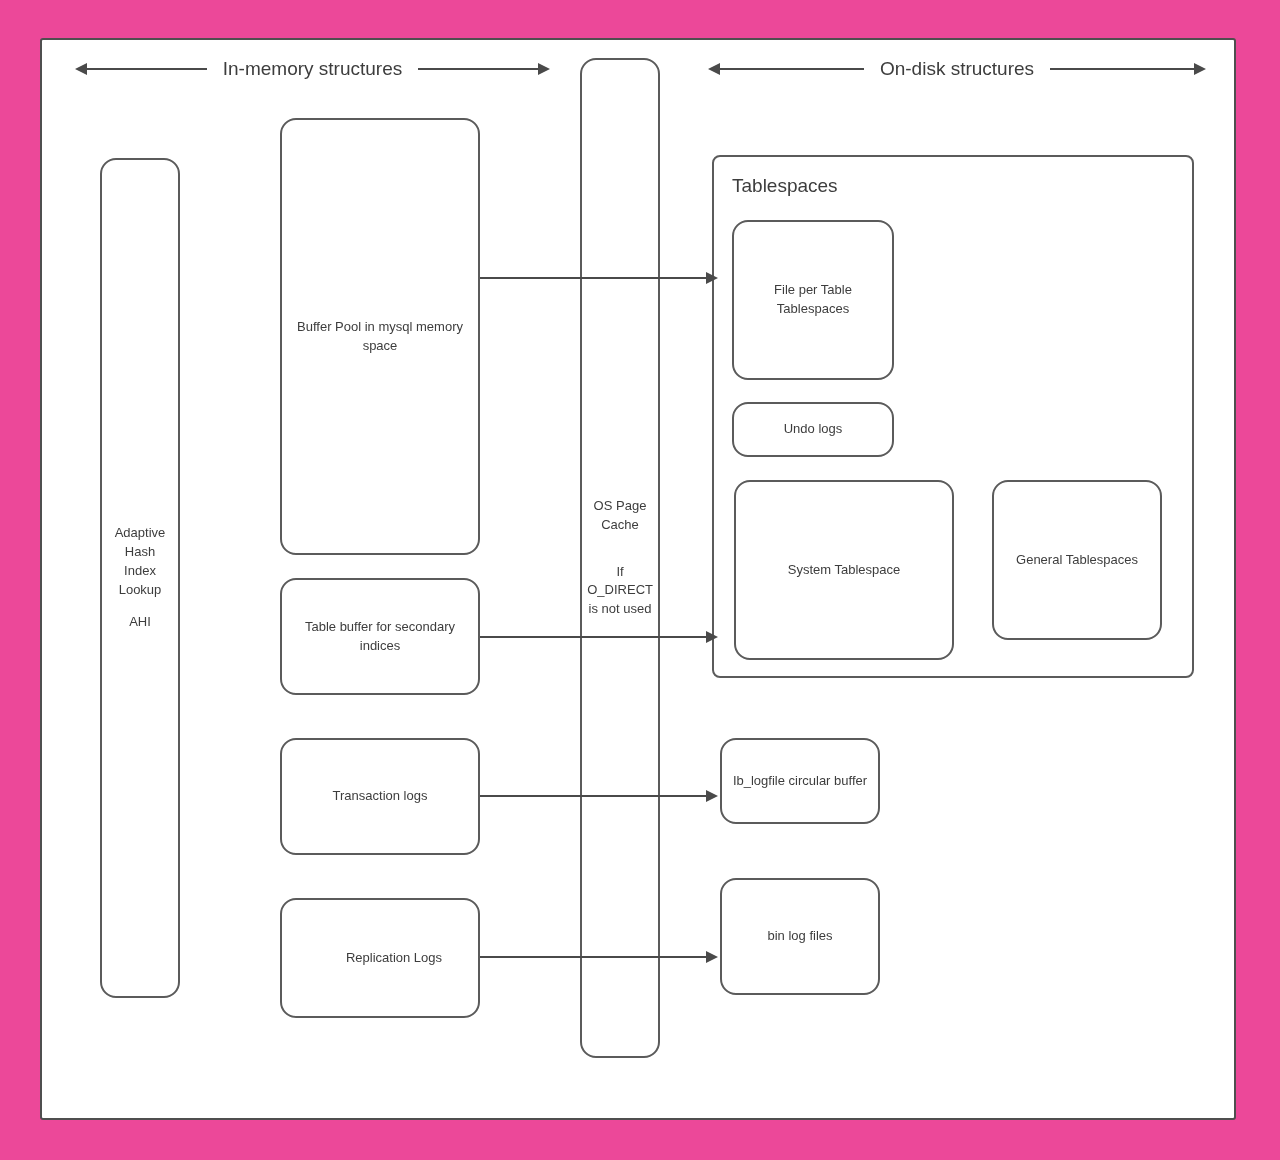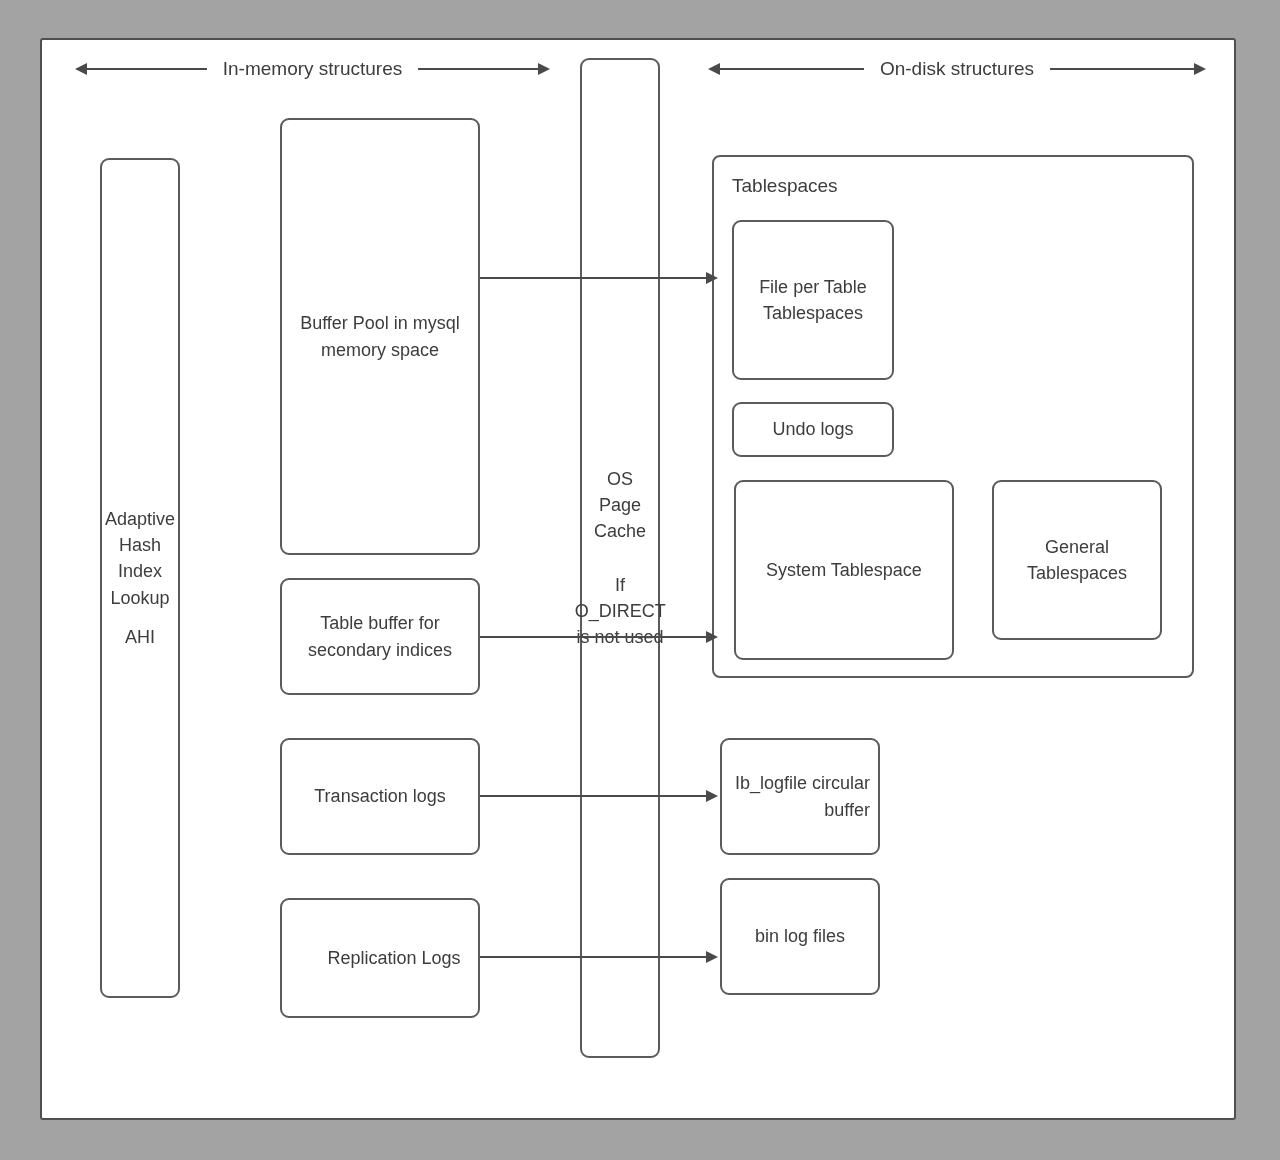--- a/index.html
+++ b/index.html
@@ -5,42 +5,42 @@
   * { box-sizing: border-box; margin: 0; padding: 0; }
   body {
     font-family: "Liberation Sans", sans-serif;
     background: #ffffff;
     color: #3d3d3d;
   }
   .canvas {
     position: relative;
     width: 1280px;
     height: 1160px;
-    background: #a3a3a3;
+    background: #ec4899;
     overflow: hidden;
   }
   .frame {
     position: absolute;
     left: 40px; top: 38px;
     width: 1196px; height: 1082px;
     border: 2px solid #4f4f4f;
     border-radius: 3px;
     background: #ffffff;
   }
   .box {
     position: absolute;
     background: #ffffff;
     border: 2px solid #5b5b5b;
-    border-radius: 9px;
+    border-radius: 16px;
     display: flex;
     flex-direction: column;
     align-items: center;
     justify-content: center;
     text-align: center;
-    font-size: 18px;
+    font-size: 13px;
     line-height: 1.45;
     color: #3d3d3d;
     padding: 8px;
     z-index: 1;
   }
   
   .ahi { left: 100px; top: 158px; width: 80px; height: 840px; gap: 13px; }
   
   .buffer-pool { left: 280px; top: 118px; width: 200px; height: 437px; }
   .change-buffer { left: 280px; top: 578px; width: 200px; height: 117px; }
@@ -63,21 +63,21 @@
     left: 18px; top: 18px;
     font-size: 19px;
     color: #3d3d3d;
   }
   .file-per-table { left: 18px;  top: 63px;  width: 162px; height: 160px; }
   .temporary      { left: 260px; top: 63px;  width: 160px; height: 160px; }
   .undo-logs      { left: 18px;  top: 245px; width: 162px; height: 55px; }
   .system         { left: 20px;  top: 323px; width: 220px; height: 180px; }
   .general        { left: 278px; top: 323px; width: 170px; height: 160px; }
   
-  .ib-logfile { left: 720px; top: 738px; width: 160px; height: 117px; text-align: right; }
+  .ib-logfile { left: 720px; top: 738px; width: 160px; height: 86px; text-align: right; }
   .bin-log    { left: 720px; top: 878px; width: 160px; height: 117px; }
   
   .h-arrow {
     position: absolute;
     height: 2px;
     background: #4a4a4a;
     z-index: 5;
   }
   .h-arrow::after {
     content: "";

